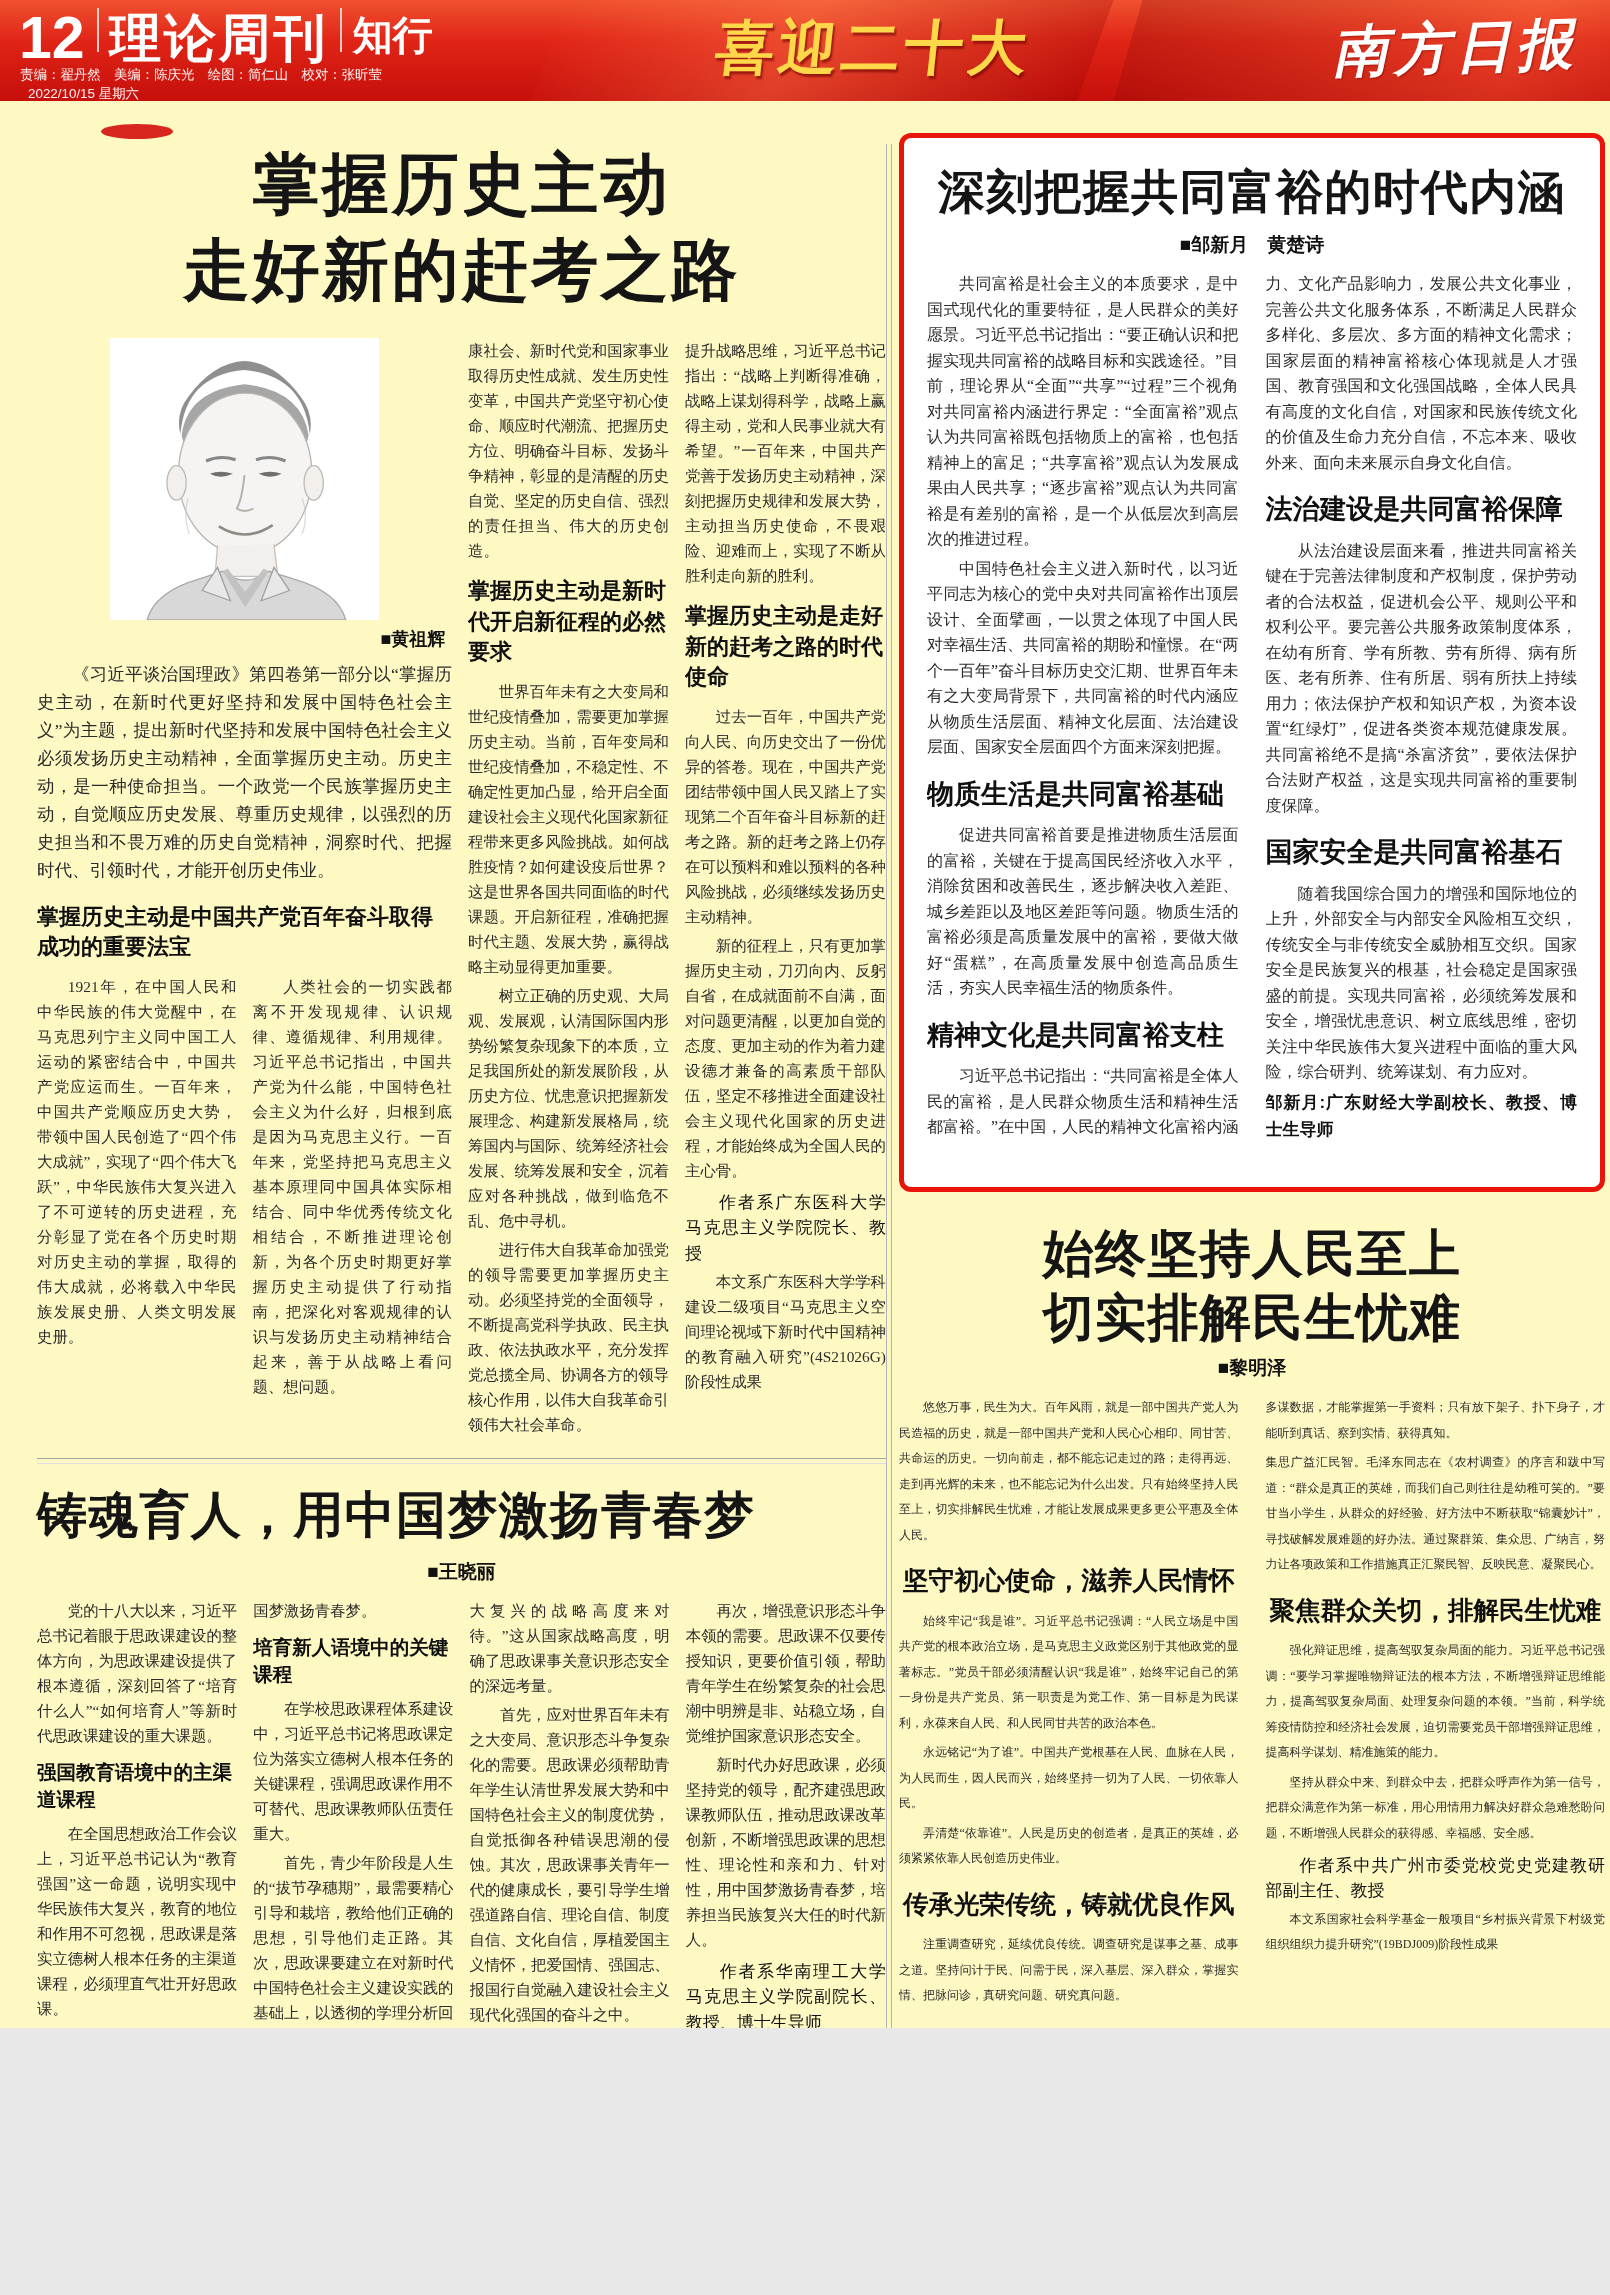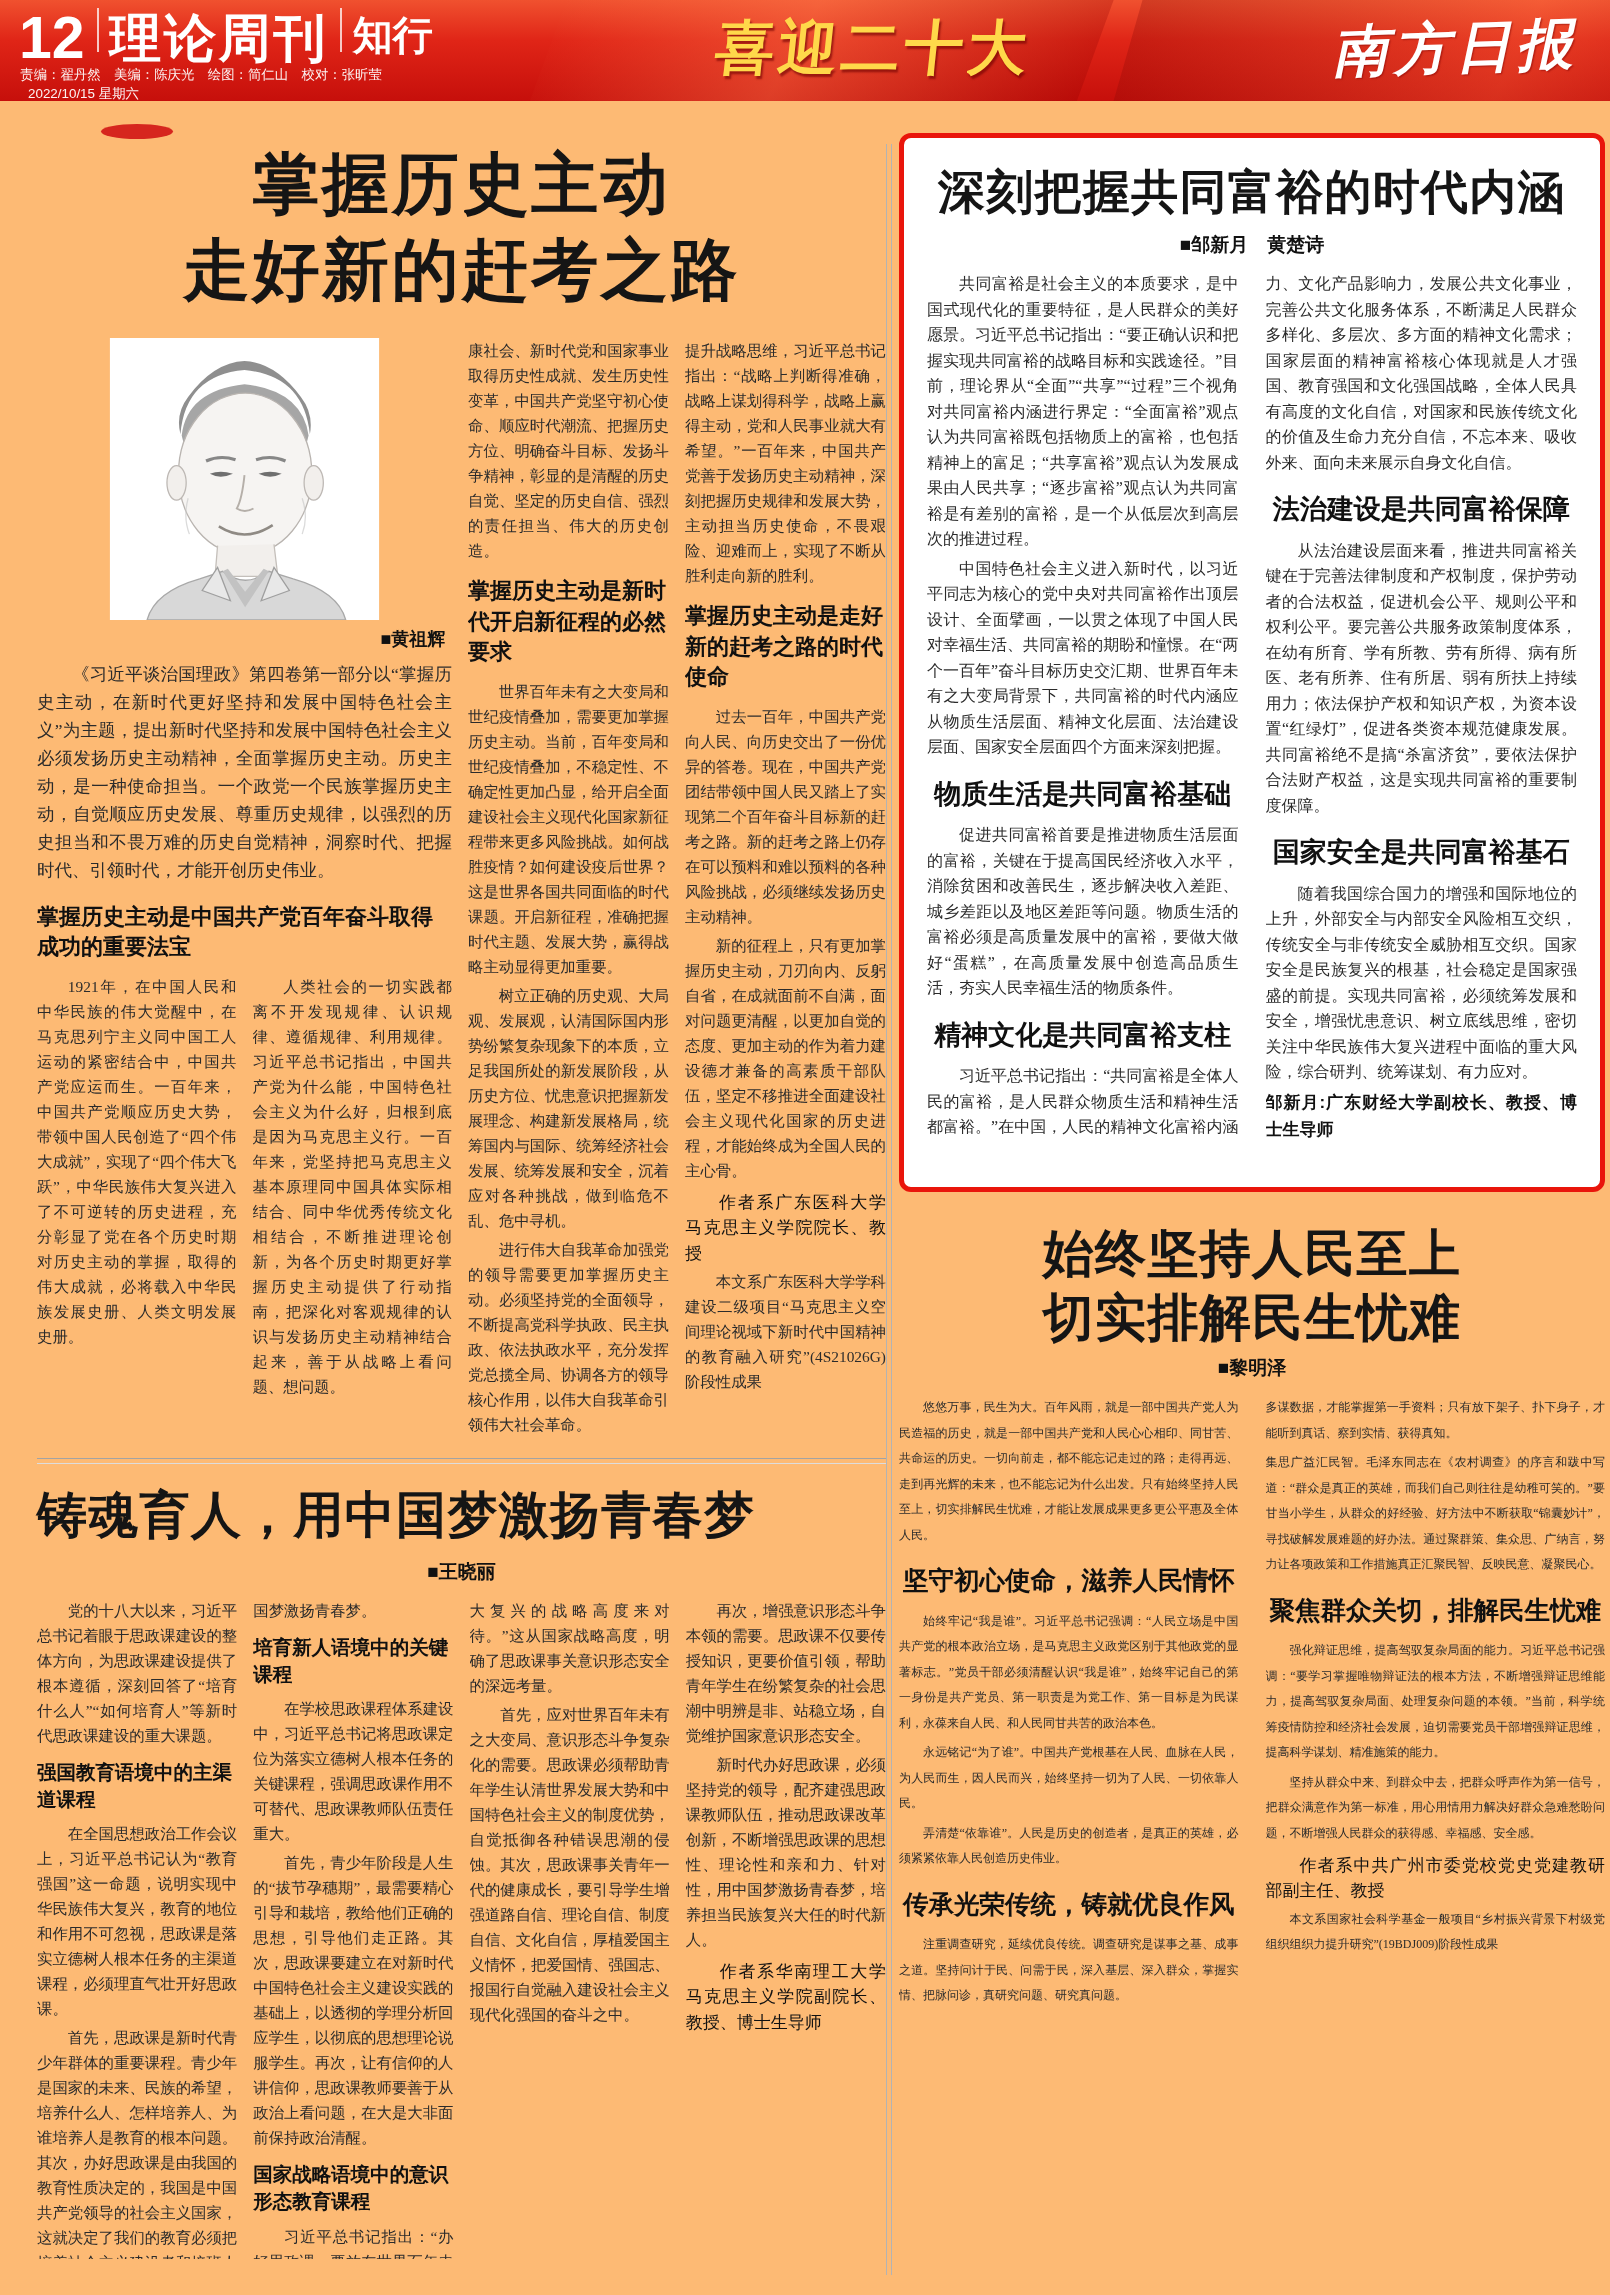--- a/index.html
+++ b/index.html
@@ -1,17 +1,17 @@
 <!DOCTYPE html>
 <html style="font-size:10.7px"><head>
 <meta charset="utf-8">
 <style>
   html,body{margin:0;padding:0;}
   body{background:#e8e8e8;}
-  .page{position:relative;width:1610px;height:2295px;background:#fdba74;overflow:hidden;
+  .page{position:relative;width:1610px;height:2028px;background:#fef9c3;overflow:hidden;
         font-family:"Liberation Serif","DejaVu Serif",serif;color:#2b2b2b;}
   
   .banner{position:absolute;left:0;top:0;width:1610px;height:101px;
           background:linear-gradient(180deg,#f0512f 0%,#e02517 40%,#c60f0b 100%);overflow:hidden;}
   .banner::before{content:"";position:absolute;left:34%;top:-13.4px;width:34%;height:134px;
           background:linear-gradient(100deg,rgba(255,255,255,0) 0%,rgba(255,130,80,.40) 45%,rgba(150,0,0,.30) 100%);
           transform:skewX(-20deg);}
   .banner::after{content:"";position:absolute;left:70%;top:-13.4px;width:40%;height:134px;
           background:linear-gradient(100deg,rgba(120,0,0,.25) 0%,rgba(255,120,70,.30) 60%,rgba(170,0,0,.25) 100%);
           transform:skewX(-16deg);}
@@ -59,21 +59,21 @@
   .lead .para{font-size:17.5px;line-height:28px;}
   .shead1{font-family:"Liberation Sans",sans-serif;font-weight:700;font-size:22px;
        line-height:1.4;margin:13.4px 0 10.7px;color:#101010;}
   .art1-left-cols{flex:1;display:flex;gap:16px;overflow:hidden;}
   
   .art2{position:absolute;left:899px;top:133px;width:706px;height:1059px;box-sizing:border-box;
         border:5.4px solid #e9150b;border-radius:12px;background:#fff;padding:12px 23px 16px;}
   .art2 h2{font-size:47px;font-weight:900;text-align:center;margin:10.7px 0 8px;letter-spacing:1.3px;}
   .art2-body{display:flex;gap:27px;height:873px;overflow:hidden;}
   .shead2{font-family:"Liberation Sans",sans-serif;font-weight:700;font-size:27px;
-       text-align:center;margin:16px 0 10.7px;color:#101010;}
+       text-align:left;margin:16px 0 10.7px;color:#101010;}
   .art2 .para{font-size:16px;line-height:25.5px;}
   
   .art3{position:absolute;left:37px;top:1477px;width:849px;}
   .art3 h2{font-size:50px;font-weight:900;text-align:left;margin:5.4px 0 9.4px;letter-spacing:1.3px;}
   .art3-body{display:flex;gap:16px;height:661px;overflow:hidden;margin-top:9.4px;}
   .shead3{font-family:"Liberation Sans",sans-serif;font-weight:700;font-size:19.5px;
        line-height:1.4;margin:10.7px 0 8px;color:#101010;}
   
   .art4{position:absolute;left:899px;top:1223px;width:706px;}
   .art4 h2{font-size:51px;font-weight:900;line-height:1.25;text-align:center;margin:0;letter-spacing:1.3px;}

